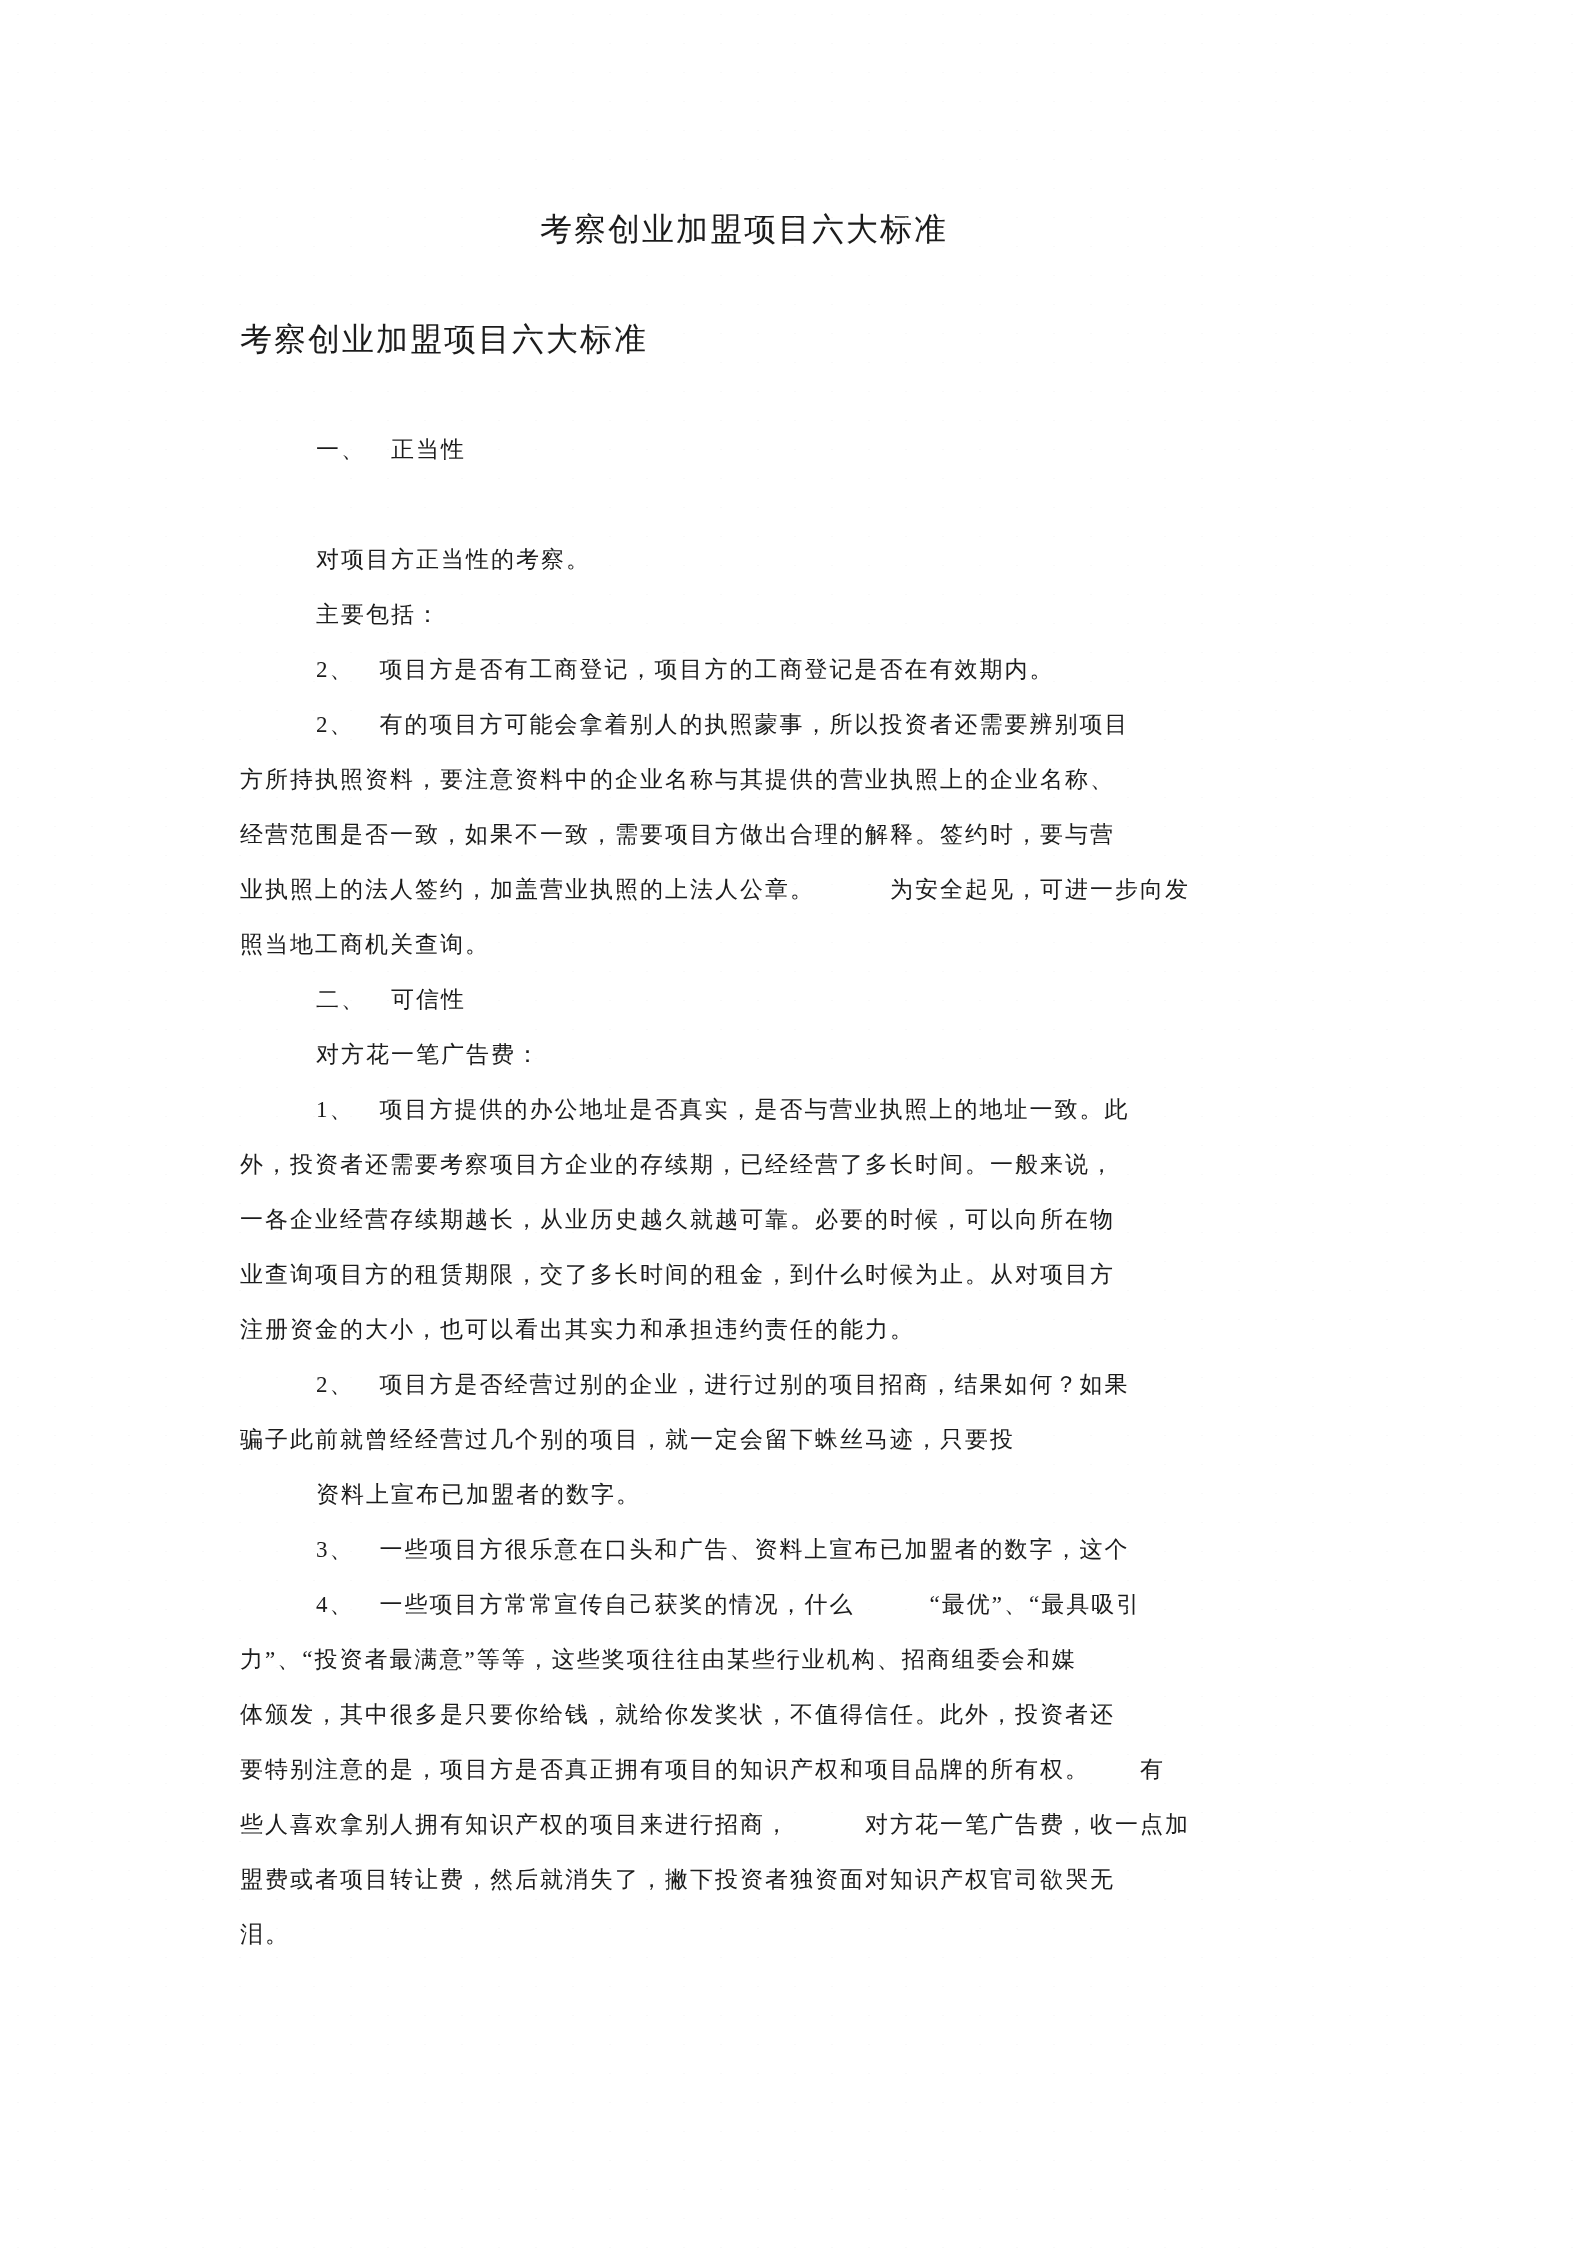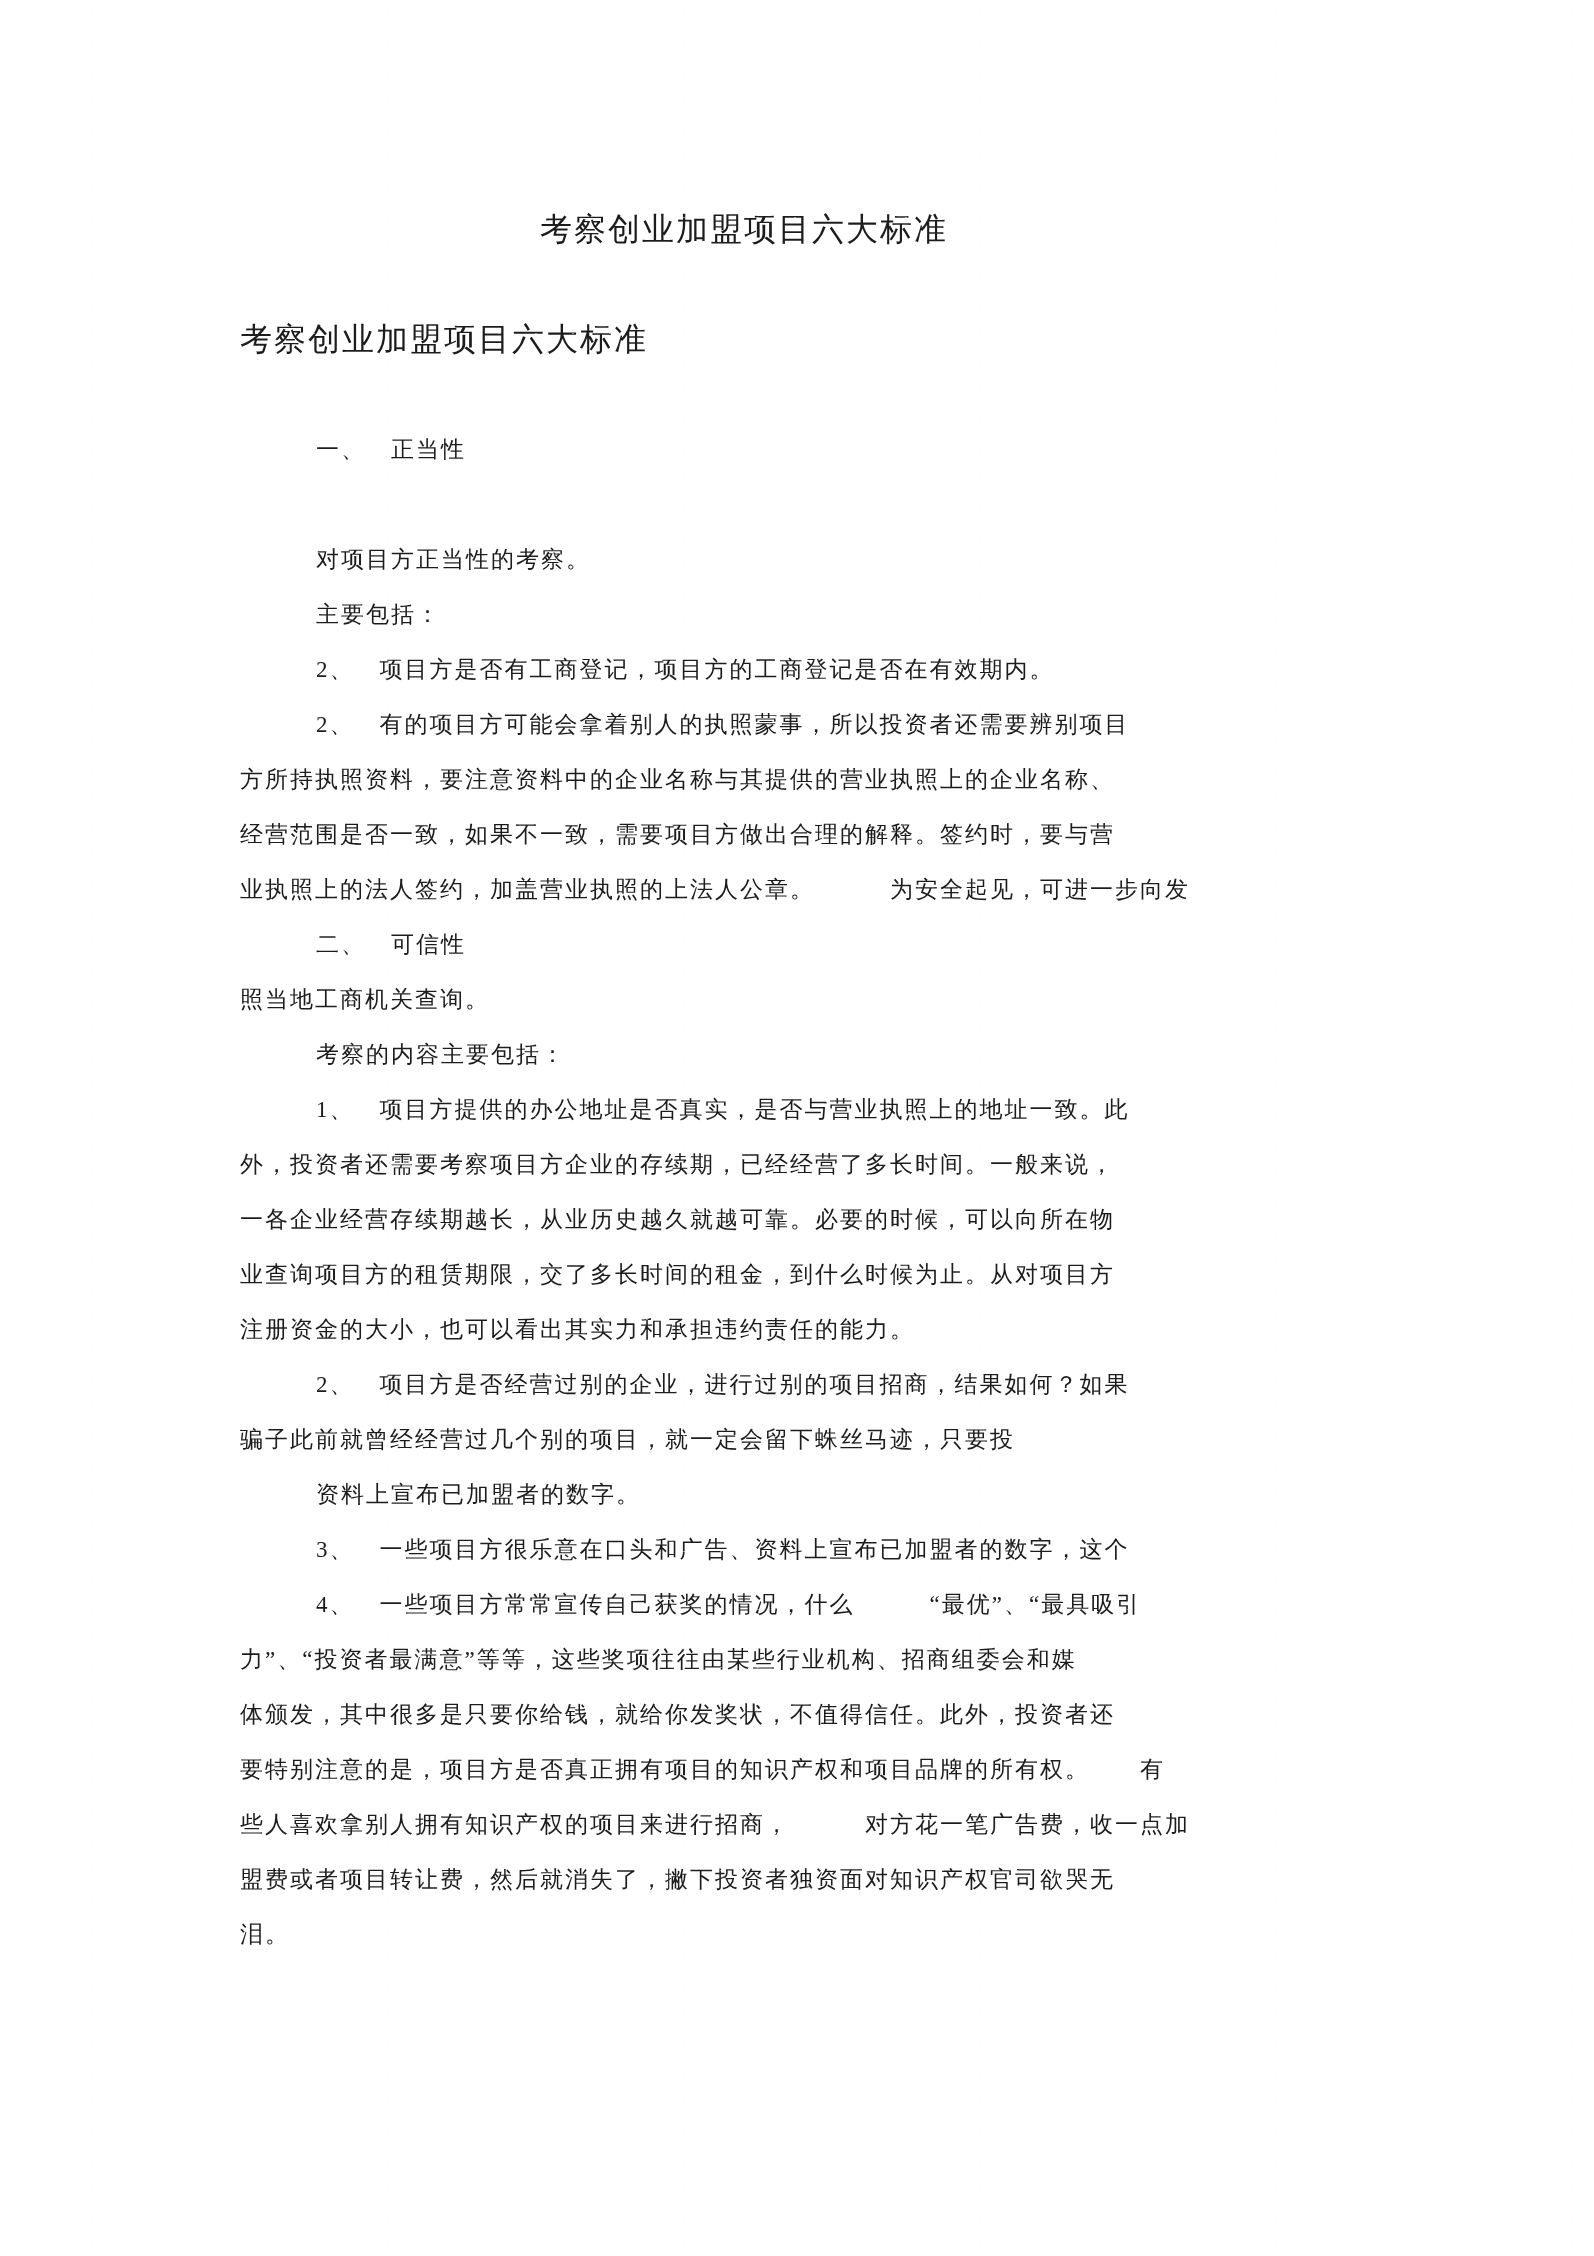--- a/index.html
+++ b/index.html
@@ -78,24 +78,24 @@
     <div class="line indent">一、　正当性</div>
     <div class="spacer"></div>
 
     <div class="line indent">对项目方正当性的考察。</div>
     <div class="line indent">主要包括：</div>
     <div class="line indent">2、　项目方是否有工商登记，项目方的工商登记是否在有效期内。</div>
     <div class="line indent">2、　有的项目方可能会拿着别人的执照蒙事，所以投资者还需要辨别项目</div>
     <div class="line">方所持执照资料，要注意资料中的企业名称与其提供的营业执照上的企业名称、</div>
     <div class="line">经营范围是否一致，如果不一致，需要项目方做出合理的解释。签约时，要与营</div>
     <div class="line">业执照上的法人签约，加盖营业执照的上法人公章。　　　为安全起见，可进一步向发</div>
+    <div class="line">照当地工商机关查询。</div>
+
     <div class="line indent">二、　可信性</div>
-
-    <div class="line">照当地工商机关查询。</div>
-    <div class="line indent">考察的内容主要包括：</div>
+    <div class="line indent">对方花一笔广告费：</div>
     <div class="line indent">1、　项目方提供的办公地址是否真实，是否与营业执照上的地址一致。此</div>
     <div class="line">外，投资者还需要考察项目方企业的存续期，已经经营了多长时间。一般来说，</div>
     <div class="line">一各企业经营存续期越长，从业历史越久就越可靠。必要的时候，可以向所在物</div>
     <div class="line">业查询项目方的租赁期限，交了多长时间的租金，到什么时候为止。从对项目方</div>
     <div class="line">注册资金的大小，也可以看出其实力和承担违约责任的能力。</div>
     <div class="line indent">2、　项目方是否经营过别的企业，进行过别的项目招商，结果如何？如果</div>
     <div class="line">骗子此前就曾经经营过几个别的项目，就一定会留下蛛丝马迹，只要投</div>
     <div class="line indent">资料上宣布已加盟者的数字。</div>
     <div class="line indent">3、　一些项目方很乐意在口头和广告、资料上宣布已加盟者的数字，这个</div>
     <div class="line indent">4、　一些项目方常常宣传自己获奖的情况，什么　　　“最优”、“最具吸引</div>

